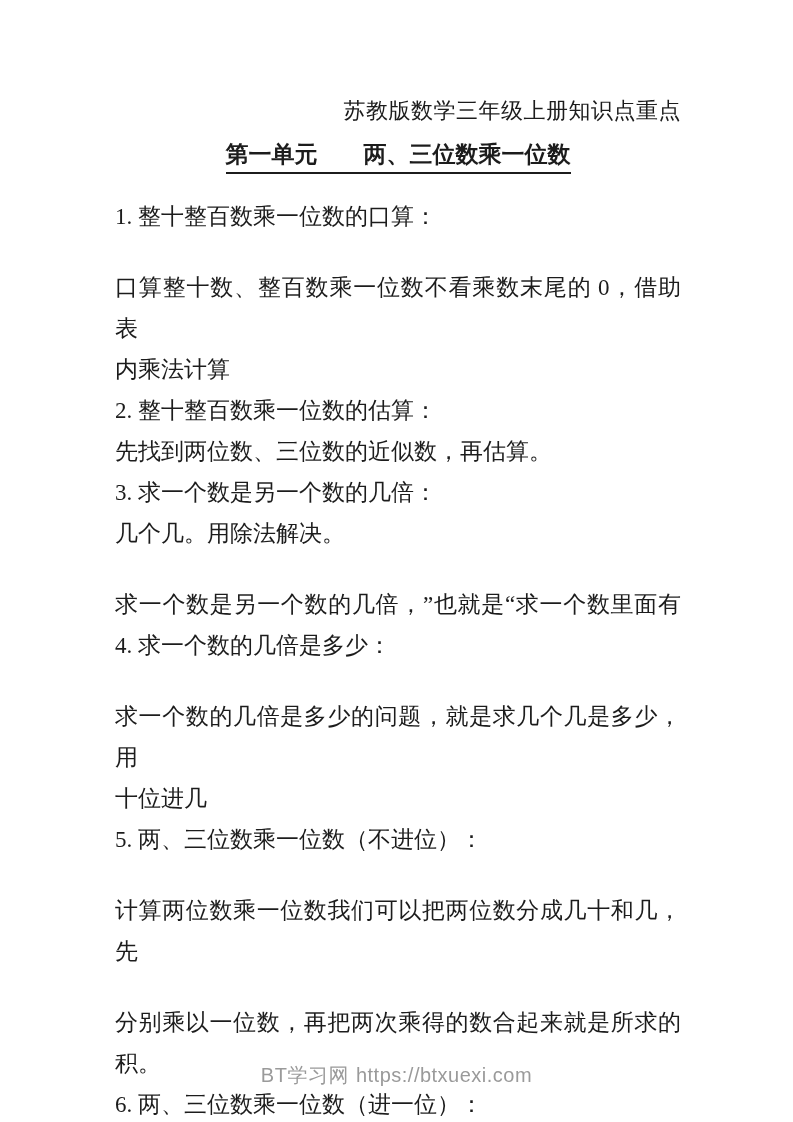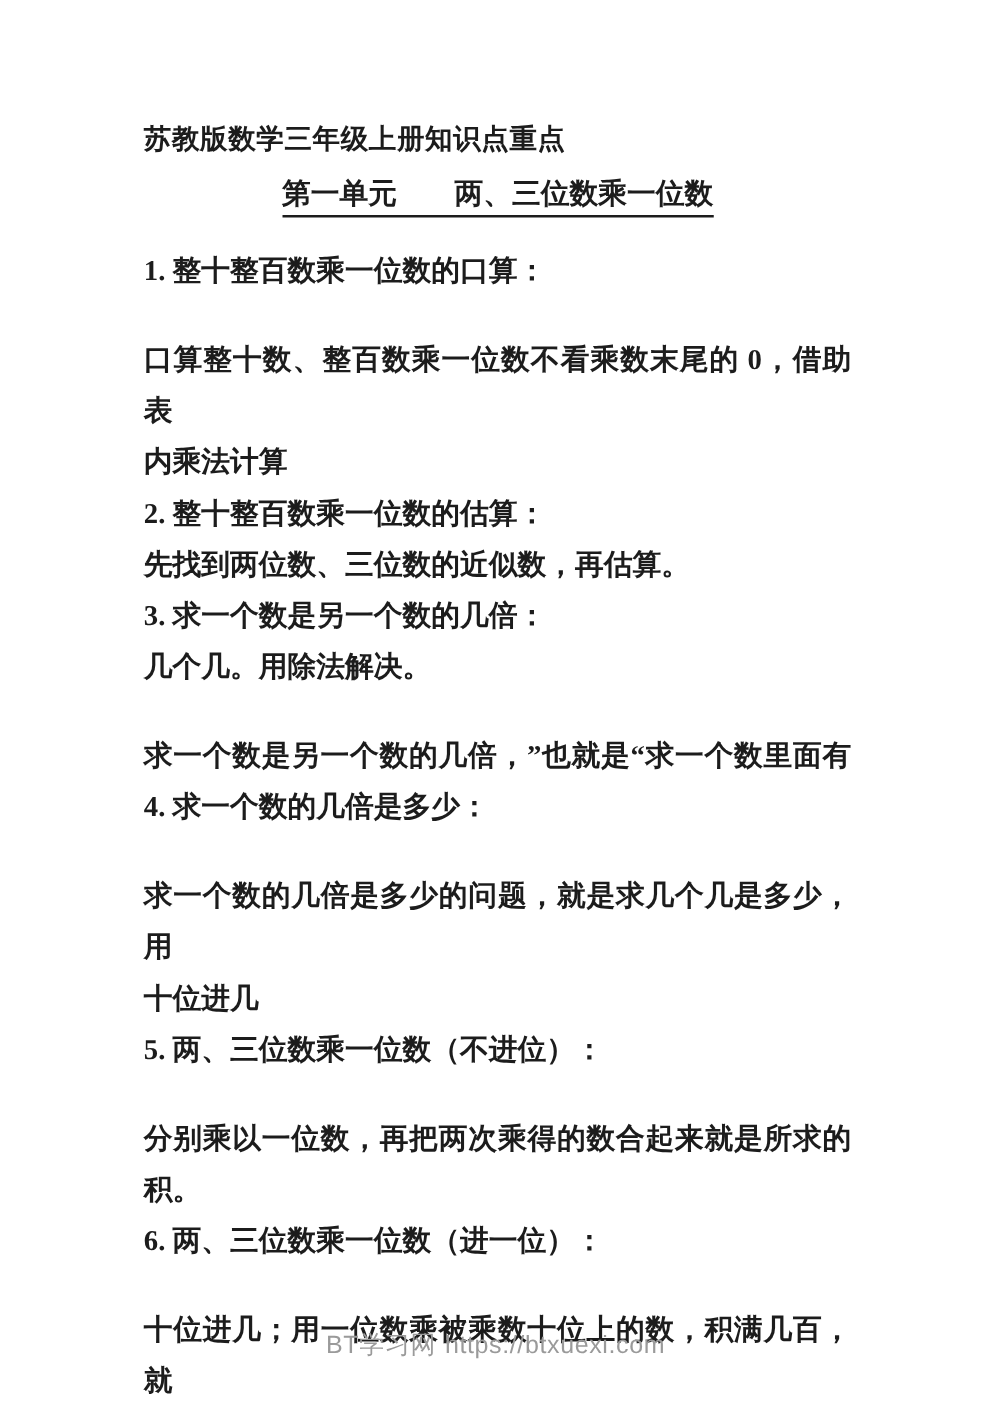--- a/index.html
+++ b/index.html
@@ -14,23 +14,23 @@
   }
   .content {
     position: absolute;
     left: 115px;
     top: 96px;
     width: 566px;
   }
   .doc-title {
     margin: 0 0 14px 0;
     font-size: 22px;
-    font-weight: 700;
+    font-weight: 400;
     line-height: 30px;
-    text-align: left;
+    text-align: right;
     letter-spacing: 0.5px;
   }
   .unit-heading {
     margin: 0 0 22px 0;
     font-size: 23px;
     font-weight: 700;
     line-height: 30px;
     text-align: center;
   }
   .underlined {
@@ -38,21 +38,21 @@
     border-bottom: 2px solid #1c1c1c;
     padding-bottom: 2px;
   }
   .unit-gap {
     display: inline-block;
     width: 46px;
   }
   .line {
     margin: 0;
     font-size: 23px;
-    font-weight: 700;
+    font-weight: 400;
     line-height: 41px;
     text-align: left;
   }
   .line.full {
     text-align: justify;
     text-align-last: justify;
     margin-top: 30px;
   }
   .footer {
     position: absolute;
@@ -83,20 +83,21 @@
     <p class="line">内乘法计算</p>
     <p class="line">2. 整十整百数乘一位数的估算：</p>
     <p class="line">先找到两位数、三位数的近似数，再估算。</p>
     <p class="line">3. 求一个数是另一个数的几倍：</p>
     <p class="line">几个几。用除法解决。</p>
     <p class="line full">求一个数是另一个数的几倍，”也就是“求一个数里面有</p>
     <p class="line">4. 求一个数的几倍是多少：</p>
     <p class="line full">求一个数的几倍是多少的问题，就是求几个几是多少，用</p>
     <p class="line">十位进几</p>
     <p class="line">5. 两、三位数乘一位数（不进位）：</p>
+    <p class="line full">计算两位数乘一位数我们可以把两位数分成几十和几，先</p>
     <p class="line full">分别乘以一位数，再把两次乘得的数合起来就是所求的</p>
     <p class="line">积。</p>
     <p class="line">6. 两、三位数乘一位数（进一位）：</p>
     <p class="line full">十位进几；用一位数乘被乘数十位上的数，积满几百，就</p>
 
   </div>
 
   <div class="footer"><span>BT学习网</span><span class="url">https://btxuexi.com</span></div>
 </div>
 

